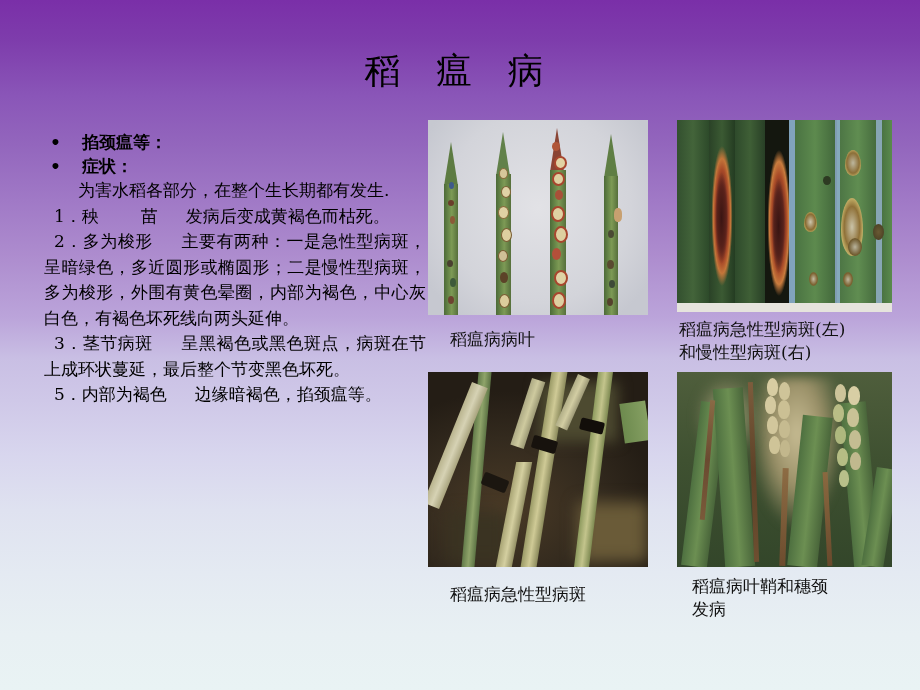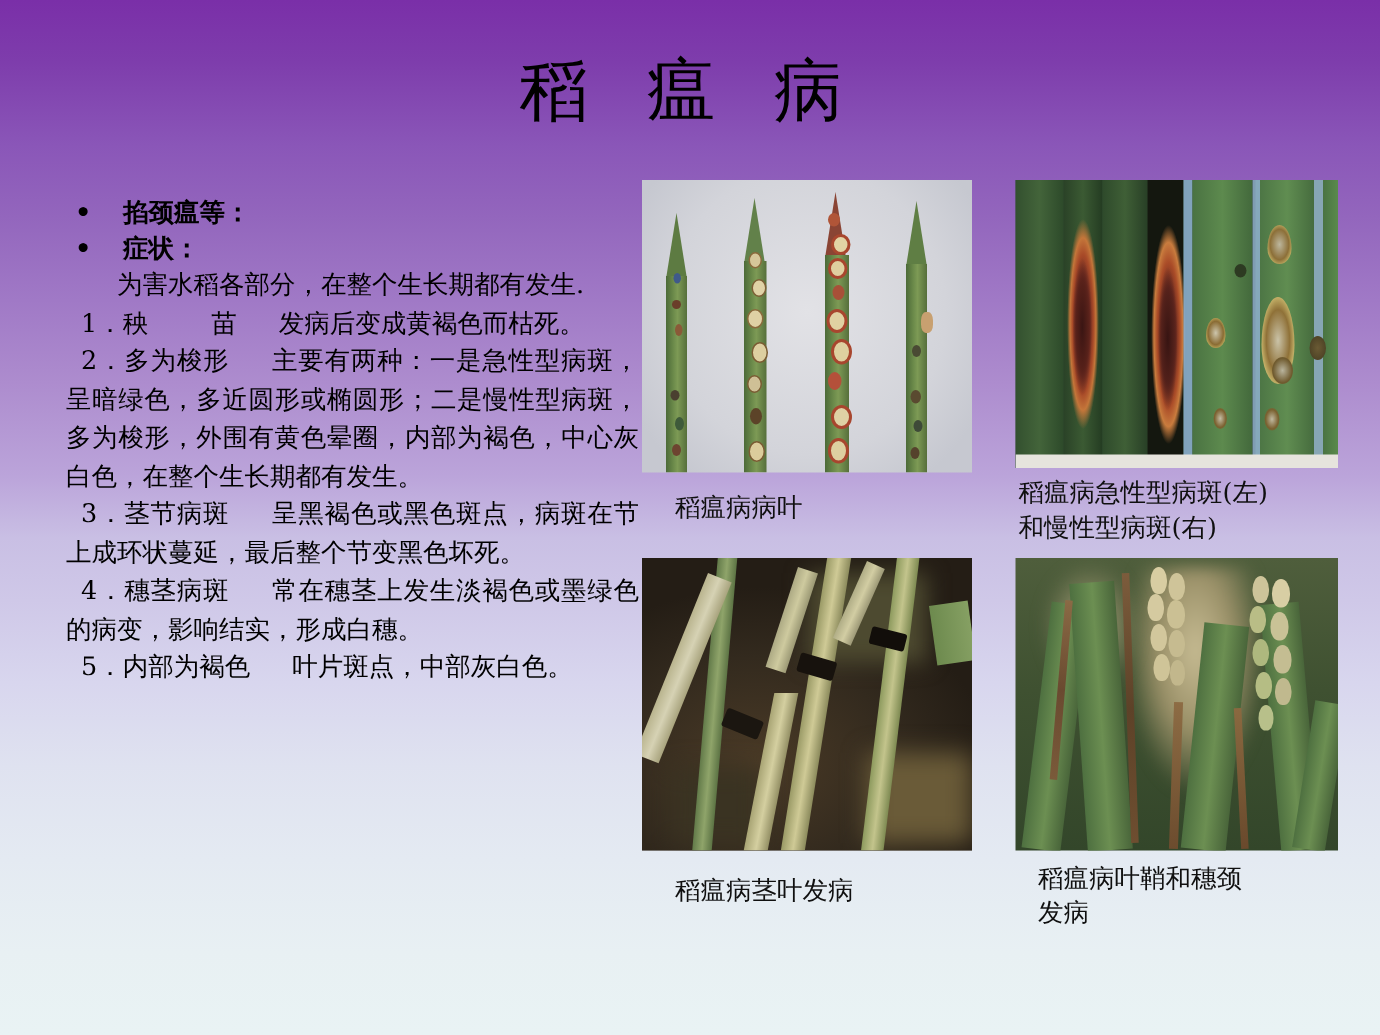--- a/index.html
+++ b/index.html
@@ -22,24 +22,24 @@
       #CFC8E8 58%,
       #D8D6EE 66%,
       #DFE2F0 74%,
       #E4EAF2 83%,
       #E8F0F3 92%,
       #E9F3F4 100%);
   }
 
   
   #title{
-    position:absolute;left:0;top:36px;width:920px;
+    position:absolute;left:0;top:52px;width:920px;
     text-align:center;
     font-family:"DejaVu Serif","Liberation Serif",serif;
-    font-size:46px;line-height:1.05;
+    font-size:36px;line-height:1.05;
     color:#000000;
     letter-spacing:12px;
     font-weight:400;
     white-space:nowrap;
   }
 
   
   #textcol{
     position:absolute;left:44px;top:131px;width:382px;
     font-family:"DejaVu Serif","Liberation Serif",serif;
@@ -145,27 +145,26 @@
       <span class="dot">•</span><span>掐颈瘟等：</span>
     </div>
 
     <div class="bulletline" style="margin-top:2px;">
       <span class="dot">•</span><span>症状：</span>
     </div>
     <div class="para">为害水稻各部分，在整个生长期都有发生.</div>
 
     <div class="numpara"><span>1．</span><span>秧</span><span class="gap-lg"></span><span>苗</span><span class="gap"></span><span>发病后变成黄褐色而枯死。</span></div>
 
-    <div class="numpara"><span>2．</span><span>多为梭形</span><span class="gap"></span><span>主要有两种：一是急性型病斑，呈暗绿色，多近圆形或椭圆形；二是慢性型病斑，多为梭形，外围有黄色晕圈，内部为褐色，中心灰白色，在整个生长期都有发生。</span></div>
+    <div class="numpara"><span>2．</span><span>多为梭形</span><span class="gap"></span><span>主要有两种：一是急性型病斑，呈暗绿色，多近圆形或椭圆形；二是慢性型病斑，多为梭形，外围有黄色晕圈，内部为褐色，中心灰白色，有褐色坏死线向两头延伸。</span></div>
 
     <div class="numpara"><span>3．</span><span>茎节病斑</span><span class="gap"></span><span>呈黑褐色或黑色斑点，病斑在节上成环状蔓延，最后整个节变黑色坏死。</span></div>
 
-    <div class="numpara"><span>4．</span><span>穗茎病斑</span><span class="gap"></span><span>常在穗茎上发生淡褐色或墨绿色的病变，影响结实，形成白穗。</span></div>
-
-    <div class="numpara"><span>5．</span><span>内部为褐色</span><span class="gap"></span><span>叶片斑点，中部灰白色。</span></div>
+
+    <div class="numpara"><span>5．</span><span>内部为褐色</span><span class="gap"></span><span>边缘暗褐色，掐颈瘟等。</span></div>
   </div>
 
   <div class="photo" id="ph1">
 
     <div class="leaftip" style="left:16px;top:22px;border-bottom-color:#5d7b42;"></div>
     <div class="leafbody" style="left:16px;top:64px;width:14px;height:131px;"></div>
     <div class="lesion" style="left:21px;top:62px;width:5px;height:7px;background:#3f5a8a;"></div>
     <div class="lesion" style="left:20px;top:80px;width:6px;height:6px;background:#6a3d2a;"></div>
     <div class="lesion" style="left:22px;top:96px;width:5px;height:8px;background:#8a5a38;"></div>
     <div class="lesion" style="left:19px;top:140px;width:6px;height:7px;background:#4a4030;"></div>
@@ -273,21 +272,21 @@
     <div class="stem" style="left:150px;top:2px;width:13px;height:56px;transform:rotate(24deg);transform-origin:top left;
          background:linear-gradient(to right,#b0ad86,#d2cda3,#9c9876);"></div>
     <div class="node" style="left:152px;top:48px;width:24px;height:12px;transform:rotate(14deg);background:#120e0a;"></div>
 
     <div class="stem" style="left:194px;top:30px;width:26px;height:40px;transform:rotate(-8deg);
          background:linear-gradient(to right,#6d8a4e,#86a063);"></div>
 
     <div class="stem" style="left:78px;top:90px;width:16px;height:105px;transform:skewX(-11deg);
          background:linear-gradient(to right,#a8a474,#d4cfa0,#938f64);"></div>
   </div>
-  <div class="cap" style="left:450px;top:583px;width:210px;">稻瘟病茎叶发病</div>
+  <div class="cap" style="left:450px;top:583px;width:210px;">稻瘟病急性型病斑</div>
 
   <div class="photo" id="ph4">
 
     <div style="position:absolute;left:78px;top:6px;width:84px;height:160px;filter:blur(5px);
          background:radial-gradient(ellipse 55% 60% at 50% 35%, #c8bd94 0%, #9a9068 55%, rgba(60,75,45,0) 100%);"></div>
     <div style="position:absolute;left:20px;top:6px;width:60px;height:80px;filter:blur(6px);
          background:radial-gradient(ellipse at 50% 50%, #b9ae86 0%, rgba(60,75,45,0) 75%);"></div>
 
     <div class="bladeG" style="left:14px;top:30px;width:26px;height:165px;transform:rotate(7deg);"></div>
     <div class="bladeG" style="left:42px;top:16px;width:30px;height:179px;transform:rotate(-4deg);"></div>

